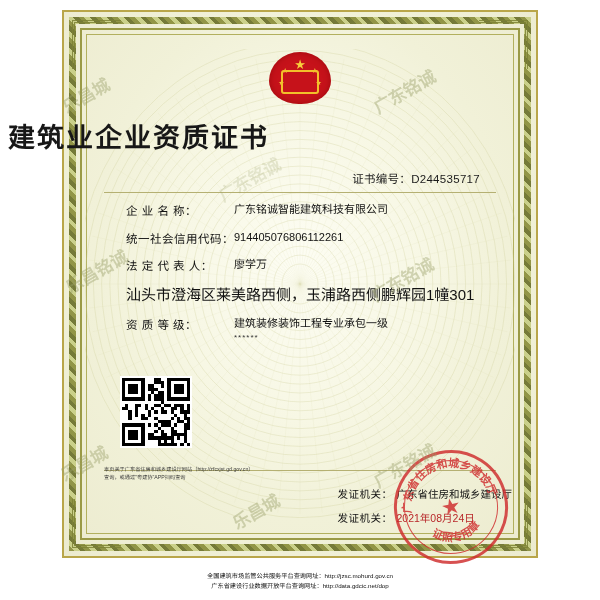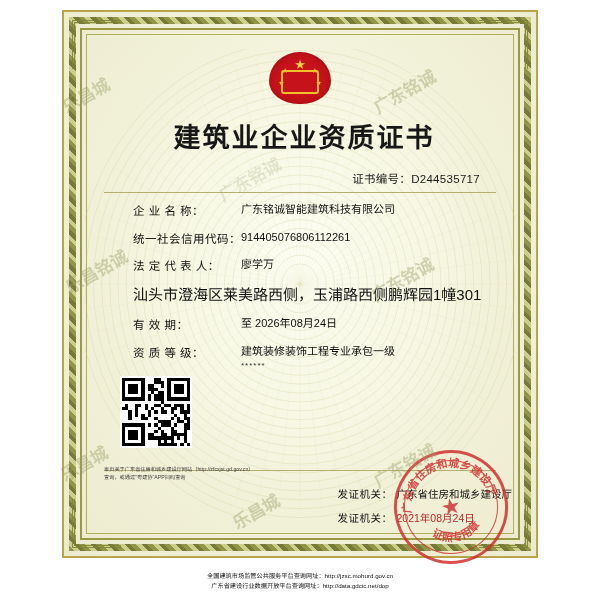--- a/index.html
+++ b/index.html
@@ -82,21 +82,21 @@
     color:#f7cf3c;font-size:13px;line-height:1;
   }
   .emblem .star.s2{left:26%;top:34%;font-size:7px;}
   .emblem .star.s3{left:74%;top:34%;font-size:7px;}
   .emblem .star.s4{left:20%;top:58%;font-size:7px;}
   .emblem .star.s5{left:80%;top:58%;font-size:7px;}
 
   
   .title{
     position:absolute;left:8px;right:0;top:116px;
-    text-align:center;
+    text-align:left;
     font-family:"DejaVu Serif","Liberation Serif",serif;
     font-size:27px;font-weight:bold;letter-spacing:2px;
     color:#171717;
   }
   .cert-no{
     position:absolute;right:120px;top:170px;
     font-size:11.5px;color:#1b1b1b;letter-spacing:.3px;
   }
 
   
@@ -104,21 +104,21 @@
     position:absolute;left:104px;width:392px;height:1px;background:#b5b072;
   }
   .rule.top{top:192px;}
   .rule.bottom{top:470px;}
 
   
   .fields{
     position:absolute;left:126px;top:202px;width:360px;
   }
   .row{
-    display:flex;align-items:flex-start;margin-bottom:11.5px;margin-left:7px;
+    display:flex;align-items:flex-start;margin-bottom:11.5px;
   }
   .label{
     width:108px;flex:0 0 108px;
     font-size:11.5px;color:#111;
     letter-spacing:.5px;
     white-space:nowrap;
   }
   .value{
     font-size:15px;color:#111;
     line-height:1.35;
@@ -323,24 +323,20 @@
     <div class="row">
       <div class="label">统一社会信用代码：</div>
       <div class="value big">914405076806112261</div>
     </div>
     <div class="row">
       <div class="label">法 定 代 表 人：</div>
       <div class="value big">廖学万</div>
     </div>
     <div class="row">
       <div class="value">汕头市澄海区莱美路西侧，玉浦路西侧鹏辉园1幢301</div>
-    </div>
-    <div class="row">
-      <div class="label">有 效 期：</div>
-      <div class="value big">至 2026年08月24日</div>
     </div>
     <div class="row">
       <div class="label">资 质 等 级：</div>
       <div>
         <div class="value big">建筑装修装饰工程专业承包一级</div>
         <div class="stars">******</div>
       </div>
     </div>
   </div>
 

